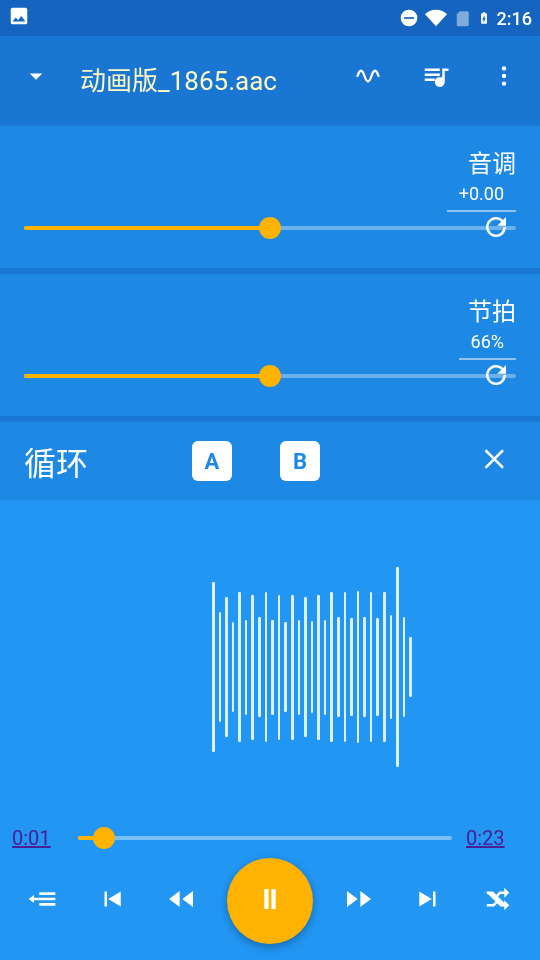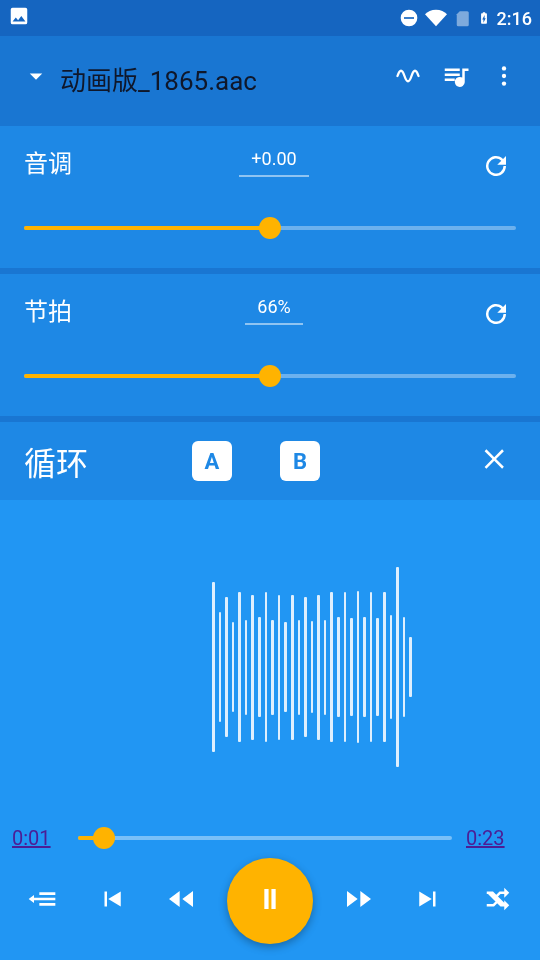--- a/index.html
+++ b/index.html
@@ -7,29 +7,29 @@
 
 .status-bar {
   height: 36px; background: #1565C0; color: #fff;
   display: flex; align-items: center; justify-content: space-between;
   padding: 0 8px; font-size: 18px; font-weight: 500;
 }
 .status-left, .status-right { display: flex; align-items: center; gap: 6px; }
 .status-right svg { display: block; }
 
 .app-bar {
-  height: 84px; background: #1976D2; color: #0f172a;
-  display: flex; align-items: center; padding: 0 12px; 
+  height: 84px; background: #1976D2; color: #fef9c3;
+  display: flex; align-items: center; padding: 0 12px; gap: 20px;
 }
 .app-bar .title { flex: 1; font-size: 26px; white-space: nowrap; overflow: hidden; text-overflow: clip; }
 .icon-btn { width: 48px; height: 48px; display: flex; align-items: center; justify-content: center; }
 
 .panel { background: #1E88E5; margin-top: 6px; padding: 18px 24px 24px 24px; }
 .panel-row {
-  display: flex; align-items: flex-start; height: 48px;
+  display: flex; align-items: flex-end; height: 48px; flex-direction: column;
 }
 .panel-label { color: #fff; font-size: 24px; flex: 0 0 auto; }
 .panel-value {
   flex: 1; text-align: center; color: #ffffff; font-size: 18px;
 }
 .panel-value .underline {
   display: inline-block; border-bottom: 2px solid rgba(255,255,255,0.5); padding: 4px 12px 6px;
 }
 
 .slider {

